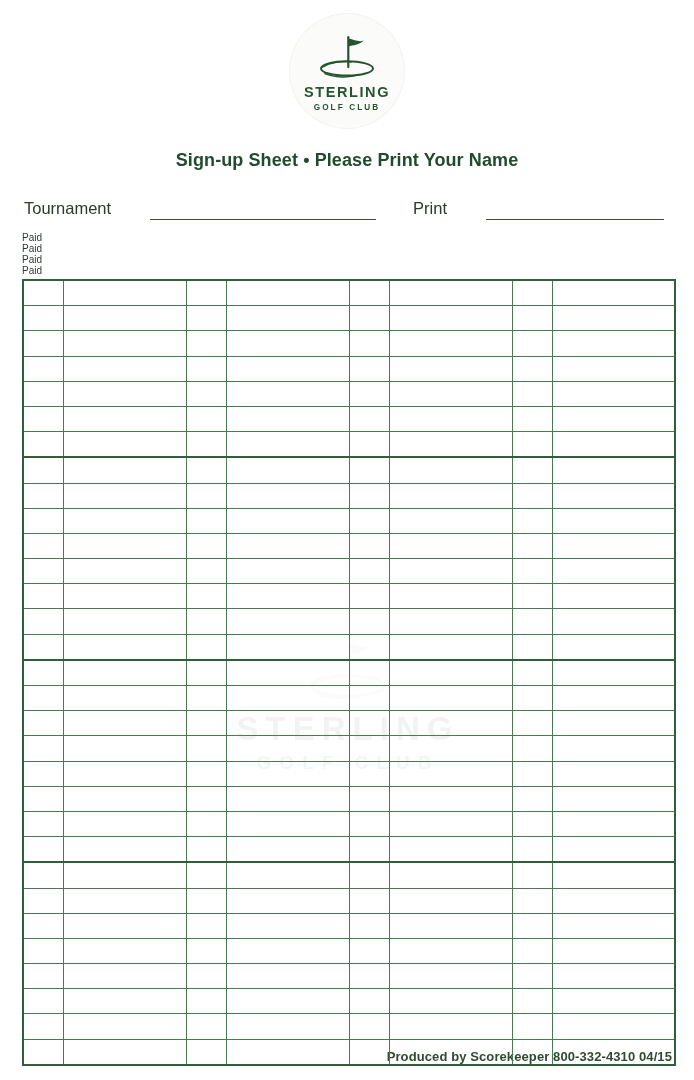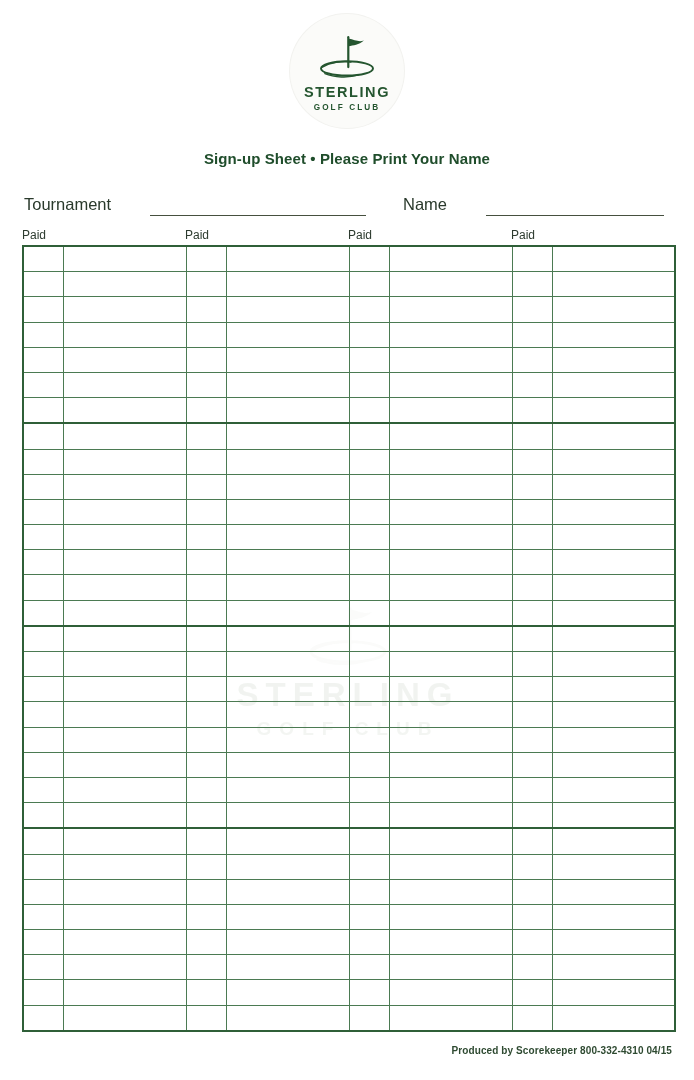--- a/index.html
+++ b/index.html
@@ -53,21 +53,21 @@
     letter-spacing: 2.1px;
     font-weight: bold;
     color: #24552f;
     line-height: 1;
     margin-top: 5px;
   }
 
   
   .sheet-title {
     text-align: center;
-    font-size: 15px;
+    font-size: 18px;
     font-weight: bold;
     color: #1f4d2b;
     margin-top: 22px;
     letter-spacing: 0.1px;
   }
 
   
   .meta-row {
     display: flex;
     align-items: flex-end;
@@ -82,22 +82,23 @@
     height: 14px;
     margin: 0 6px 0 8px;
   }
   .meta-rule.tournament { flex: 1 1 auto; }
   .meta-rule.date { width: 178px; flex: 0 0 178px; }
 
   
   .paid-row {
     display: flex;
     margin: 12px 20px 3px 22px;
-    font-size: 12px;
+    font-size: 10px;
     color: #2d3b2f;
+    flex-direction: column;
   }
   .paid-cell { text-align: left; }
 
   
   .table-wrap {
     margin: 0 20px 0 22px;
     position: relative;
   }
   table.signup {
     width: 652px;
@@ -145,22 +146,22 @@
     font-weight: bold;
     color: #e8ece6;
     line-height: 1;
     margin-top: 8px;
   }
 
   
   .footer {
     position: absolute;
     right: 22px;
-    bottom: 24px;
-    font-size: 10px;
+    bottom: 16px;
+    font-size: 13px;
     font-weight: bold;
     color: #2e4a31;
     letter-spacing: .1px;
   }
 </style>
 </head>
 <body>
 
 <div class="logo-wrap">
   <div class="logo-circle">
@@ -174,21 +175,21 @@
     <div class="logo-text-1">STERLING</div>
     <div class="logo-text-2">GOLF CLUB</div>
   </div>
 </div>
 
 <div class="sheet-title">Sign-up Sheet • Please Print Your Name</div>
 
 <div class="meta-row">
   <span class="meta-label">Tournament</span>
   <span class="meta-rule tournament"></span>
-  <span class="meta-label">Name</span>
+  <span class="meta-label">Print</span>
   <span class="meta-rule date"></span>
 </div>
 
 <div class="paid-row" id="paid-row">
     <div class="paid-cell" style="width: 163px;">Paid</div>
     <div class="paid-cell" style="width: 163px;">Paid</div>
     <div class="paid-cell" style="width: 163px;">Paid</div>
     <div class="paid-cell" style="width: 163px;">Paid</div>
   </div>
 

